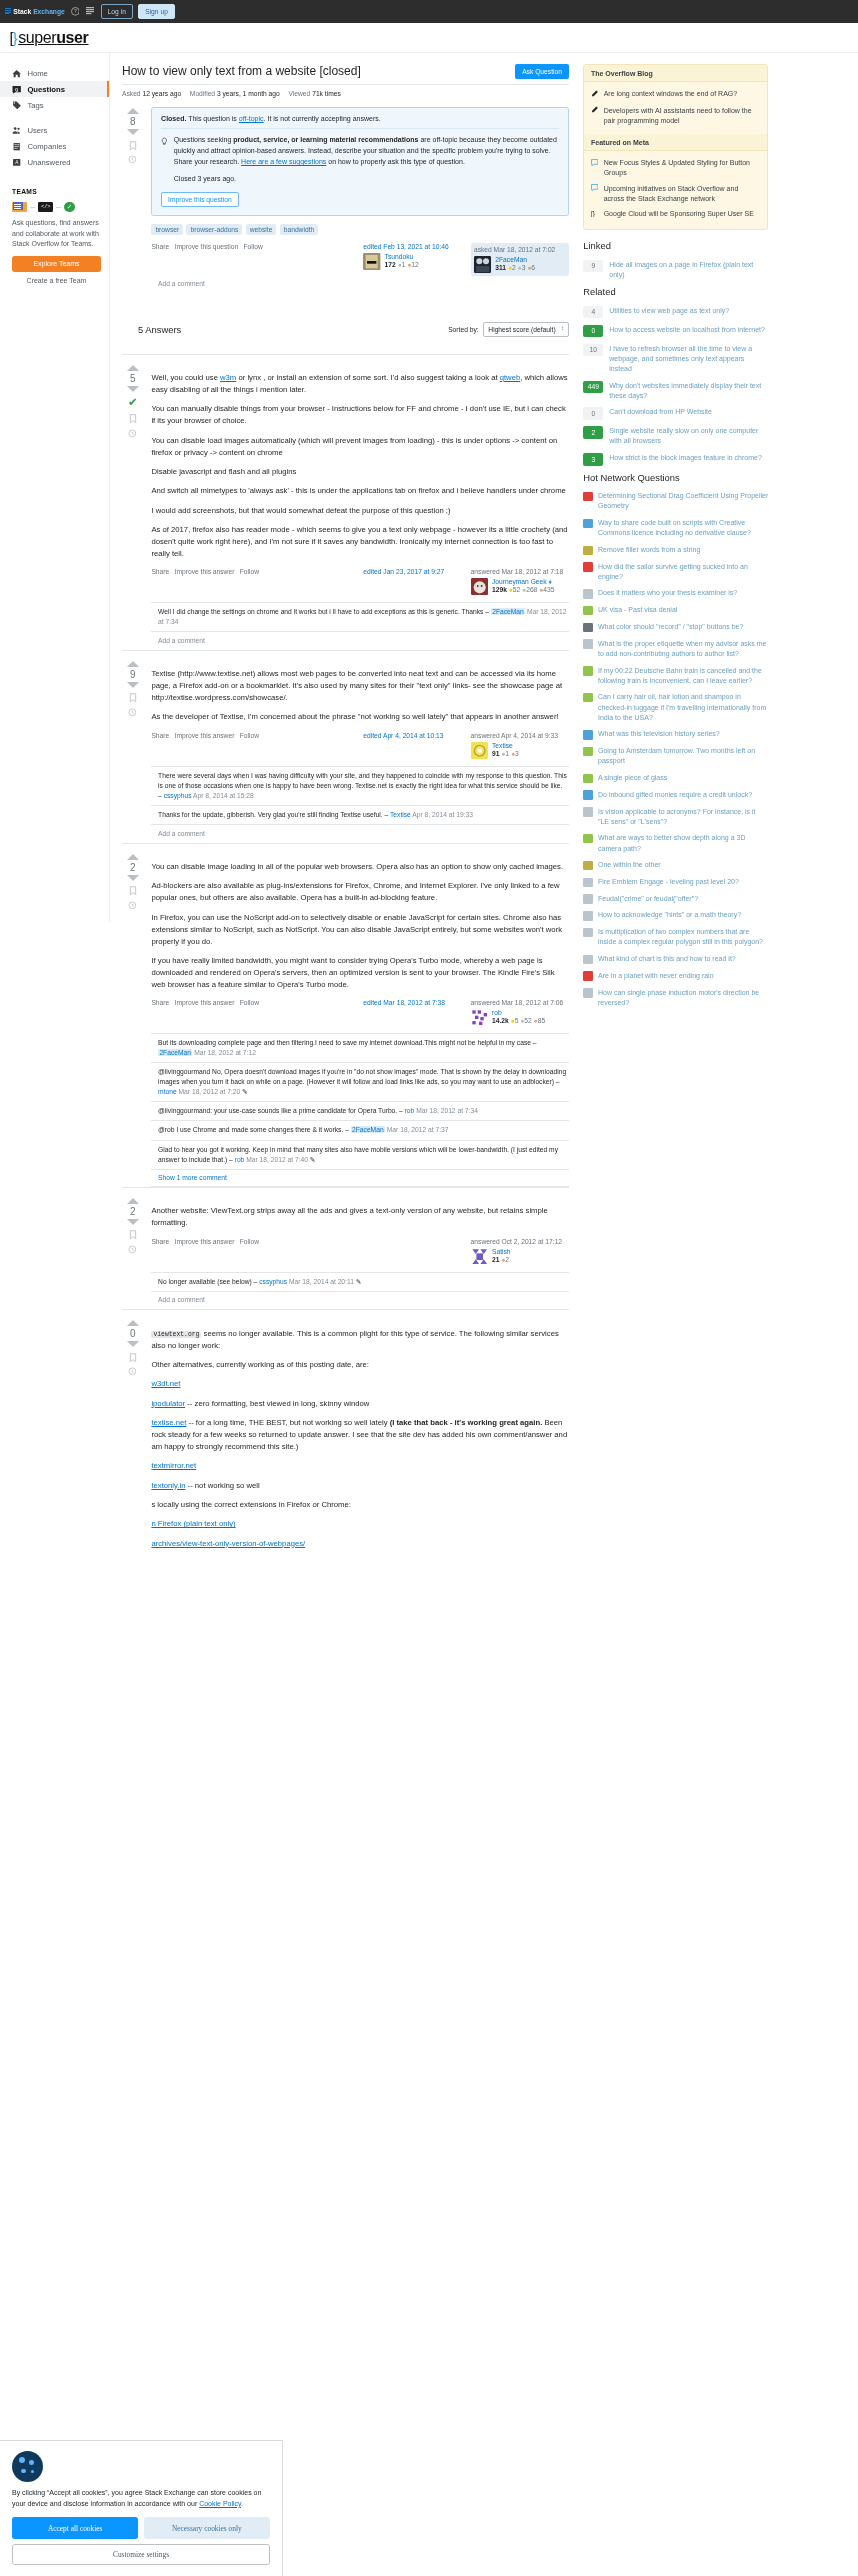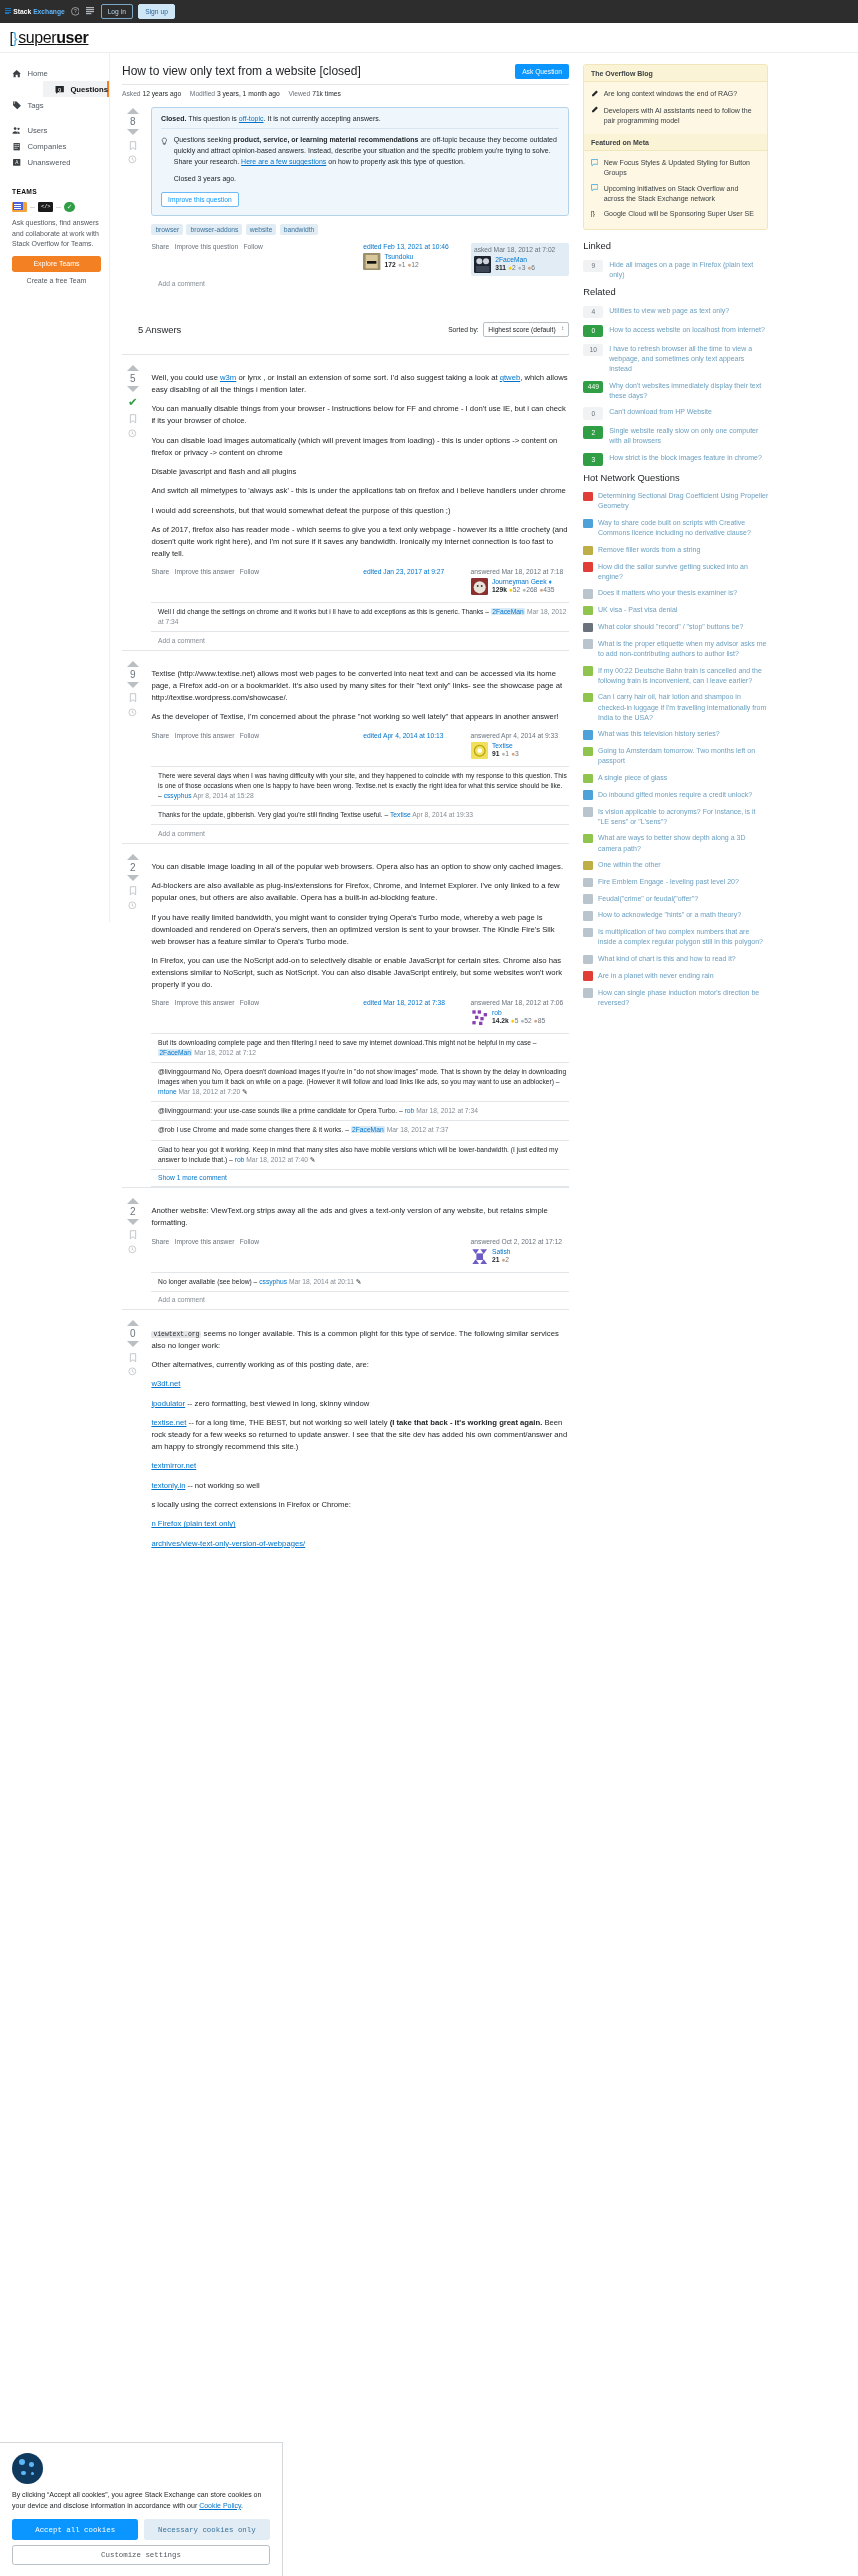--- a/index.html
+++ b/index.html
@@ -46,21 +46,21 @@
   .su-logo { display:flex; align-items:center; gap:2px; }
   .su-bracket { font-size:15.4px; color:#111; font-weight:300; letter-spacing:-1.3px;}
   .su-bracket .bl { color:#3ba7e0;}
   .su-word { font-size:16px; color:#111; font-weight:300; letter-spacing:-0.4px;text-decoration:underline;}
   .su-word b{ font-weight:700; }
 
   
   .page { display:flex; align-items:flex-start; }
   .leftnav { width:110px; flex:0 0 110px; padding-top:12px; border-right:0.7px solid #eceff1; min-height:869px;}
   .nav-item { display:flex; align-items:center; gap:6px; padding:3.3px 6.7px 3.3px 12px; font-size:7.7px; color:#525960; cursor:pointer;}
-  .nav-item.active { background:#f1f2f3; font-weight:bold; color:#0c0d0e; box-shadow:inset -2px 0 0 #f48024;margin-left:43px; }
+  .nav-item.active { background:#f1f2f3; font-weight:bold; color:#0c0d0e; box-shadow:inset -2px 0 0 #f48024; }
   .nav-gap { height:9.4px; }
   .nav-ico { width:9.4px; height:9.4px; flex:0 0 9.4px; display:inline-block;}
   .teams-box { margin:17.4px 8px 0 12px; }
   .teams-title { font-size:6.7px; font-weight:bold; letter-spacing:0.3px; color:#0c0d0e; margin-bottom:6.7px;}
   .teams-icons { display:flex; align-items:center; gap:2.7px; margin-bottom:6px;}
   .ti { width:15.4px; height:10.7px; border-radius:1.3px; display:flex; align-items:center; justify-content:center; font-size:5.3px;}
   .ti1 { background:#f2a33c; position:relative;}
   .ti1 .b { position:absolute; left:0.7px; top:0.7px; width:10px; height:7.4px; background:#4a64d8; }
   .ti1 .b i{ display:block; height:0.9px; background:#fff; margin:1.1px 1.3px;}
   .ti2 { background:#1a1a1a; color:#fff; font-family:"Liberation Mono", monospace;}
@@ -157,21 +157,21 @@
 
   
   .cookie {
     position:absolute; left:0; bottom:0; width:283px; background:#fff;
     border-top:0.7px solid #d6d9dc; border-right:0.7px solid #d6d9dc; padding:9.4px 12px 10.7px; z-index:50;
   }
   .cookie-ico { width:31px; height:31px; border-radius:50%; background:#0f3a5e; position:relative; margin-bottom:6.7px;}
   .cookie-ico i { position:absolute; background:#5eb5f7; border-radius:50%; display:block;}
   .cookie-text { font-size:7px; line-height:1.5; color:#232629; margin-bottom:8px;}
   .cookie-btns { display:flex; flex-direction:column; gap:4.7px; }
-  .cb { border-radius:2.7px; padding:5.3px 0; font-size:7.4px; text-align:center; cursor:pointer; border:0.7px solid transparent; font-family:Liberation Mono, monospace;}
+  .cb { border-radius:2.7px; padding:5.3px 0; font-size:7.4px; text-align:center; cursor:pointer; border:0.7px solid transparent; font-family:Liberation Serif, serif;}
   .cb-accept { background:#0a95ff; color:#fff;}
   .cb-nec { background:#e1ecf4; color:#39739d;}
   .cb-custom { background:#fff; color:#525960; border:0.7px solid #babfc4;}
   .cookie-row { display:flex; gap:5.3px;}
   .cookie-row .cb { flex:1;}
   .pbottom { font-size:7.7px; line-height:1.55; color:#232629; }
 </style>
 </head>
 <body>
 
@@ -511,22 +511,22 @@
           </svg>
         <svg class="history" viewBox="0 0 14 14">
             <circle cx="7" cy="7" r="5.5" fill="none" stroke="#babfc4" stroke-width="1.3"></circle>
             <path d="M7 4v3.4l2.2 1.3" stroke="#babfc4" stroke-width="1.3" fill="none"></path>
           </svg>
       </div>
       <div class="postcontent">
         <div class="ptext">
           <p>You can disable image loading in all of the popular web browsers. Opera also has an option to show only cached images.</p>
           <p>Ad-blockers are also available as plug-ins/extensions for Firefox, Chrome, and Internet Explorer. I've only linked to a few popular ones, but others are also available. Opera has a built-in ad-blocking feature.</p>
+          <p>In Firefox, you can use the NoScript add-on to selectively disable or enable JavaScript for certain sites. Chrome also has extensions similar to NoScript, such as NotScript. You can also disable JavaScript entirely, but some websites won't work properly if you do.</p>
           <p>If you have really limited bandwidth, you might want to consider trying Opera's Turbo mode, whereby a web page is downloaded and rendered on Opera's servers, then an optimized version is sent to your browser. The Kindle Fire's Silk web browser has a feature similar to Opera's Turbo mode.</p>
-          <p>In Firefox, you can use the NoScript add-on to selectively disable or enable JavaScript for certain sites. Chrome also has extensions similar to NoScript, such as NotScript. You can also disable JavaScript entirely, but some websites won't work properly if you do.</p>
         </div>
         <div class="postmeta">
           <div class="actions">
             <span>Share</span>
             <span>Improve this answer</span>
             <span>Follow</span>
           </div>
           <div class="spacer"></div>
           <div class="usercard">
             <div class="when">edited Mar 18, 2012 at 7:38</div>

